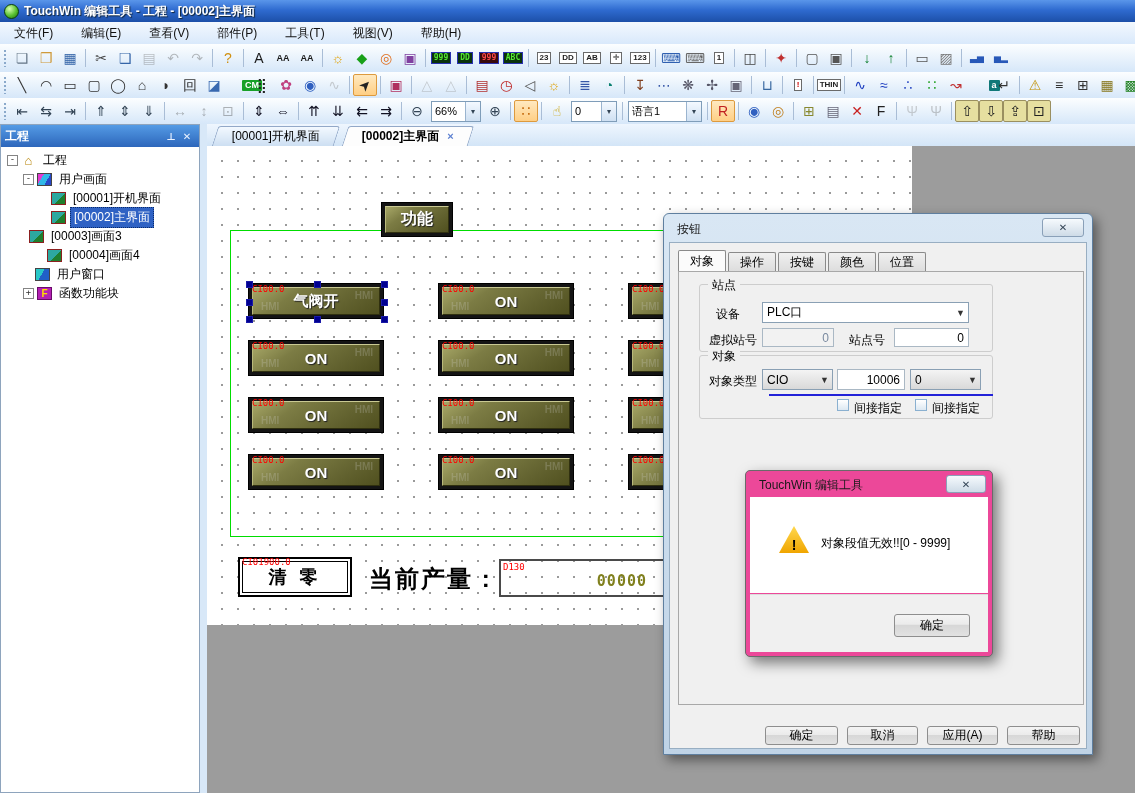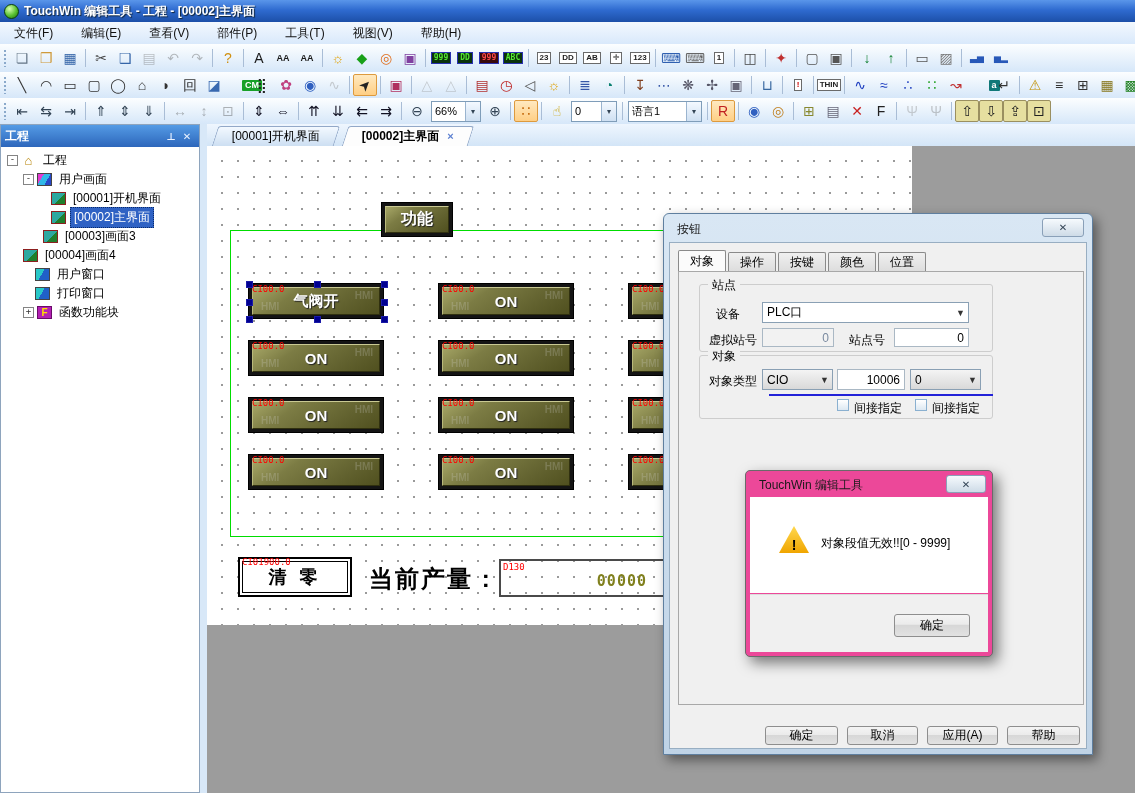--- a/index.html
+++ b/index.html
@@ -575,35 +575,31 @@
             <span class="tlabel">用户画面</span>
           </div>
           <div class="trow" style="padding-left: 50px;">
             <span class="tico screen"></span>
             <span class="tlabel">[00001]开机界面</span>
           </div>
           <div class="trow sel" style="padding-left: 50px;">
             <span class="tico screen"></span>
             <span class="tlabel">[00002]主界面</span>
           </div>
-          <div class="trow" style="padding-left: 42px;">
+          <div class="trow" style="padding-left: 28px;">
             <span class="tico screen"></span>
             <span class="tlabel">[00003]画面3</span>
           </div>
-          <div class="trow" style="padding-left: 22px;">
+          <div class="trow" style="padding-left: 34px; margin-left: 12px;">
             <span class="tico screen"></span>
             <span class="tlabel">[00004]画面4</span>
           </div>
           <div class="trow" style="padding-left: 34px;">
             <span class="tico winicon"></span>
             <span class="tlabel">用户窗口</span>
-          </div>
-          <div class="trow" style="padding-left: 34px;">
-            <span class="tico winicon"></span>
-            <span class="tlabel">打印窗口</span>
           </div>
           <div class="trow" style="padding-left: 22px;">
             <span class="texp">+</span>
             <span class="tico func">F</span>
             <span class="tlabel">函数功能块</span>
           </div>
         </div>
     </div>
     <div id="splitter"></div>
 

